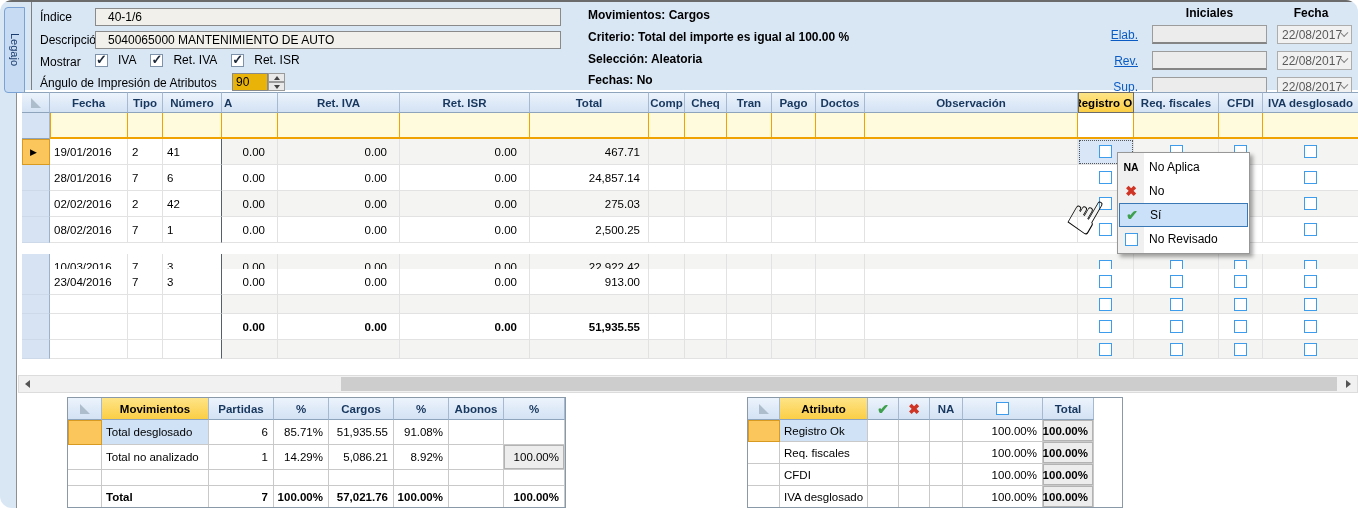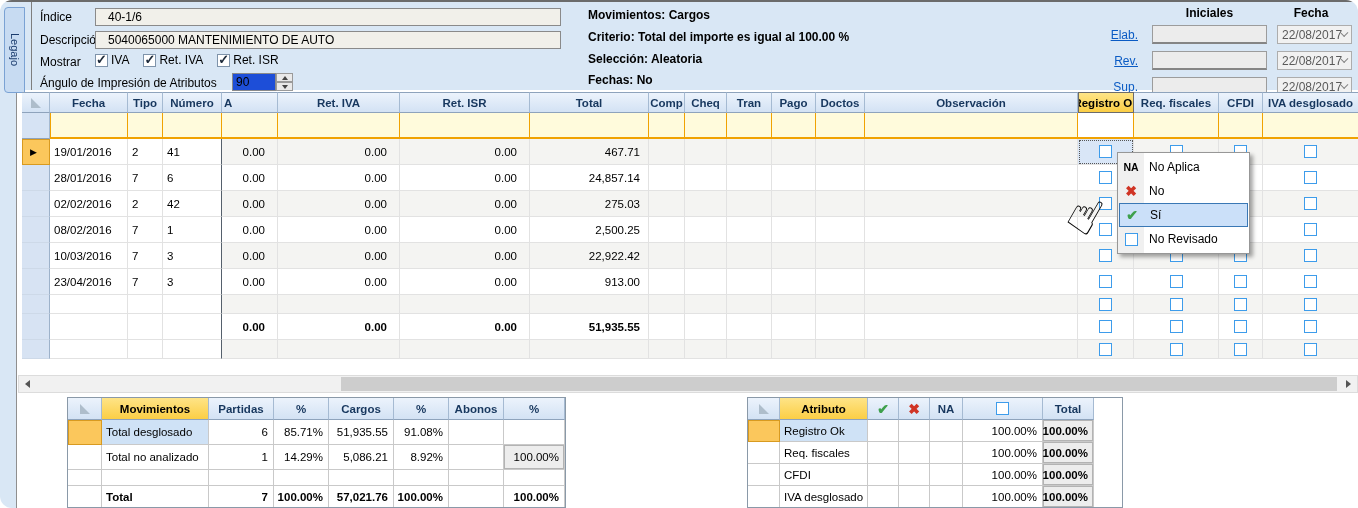--- a/index.html
+++ b/index.html
@@ -11,25 +11,25 @@
   .topedge{position:absolute;left:0;top:0;width:1358px;height:2px;background:#6b6b6b;}
   .topbar{position:absolute;left:0;top:2px;width:1358px;height:88px;background:#d9e7f5;}
   .leftstrip{position:absolute;left:0;top:90px;width:17px;height:418px;background:#d9e7f5;border-right:1px solid #8f8f8f;}
   .vline-top{position:absolute;left:31px;top:2px;width:1px;height:88px;background:#7e7e7e;}
   .legajo{position:absolute;left:4px;top:7px;width:21px;height:86px;background:#c7dbf2;border:1px solid #7aa2d4;
           border-radius:4px 0 0 4px;display:flex;align-items:center;justify-content:center;}
   .legajo span{writing-mode:vertical-rl;font-size:11px;color:#1b3c6e;}
   .flabel{position:absolute;color:#000;}
   .tb{position:absolute;background:#f1f0ea;border:1px solid #8a8a8a;padding:1px 12px;line-height:14px;overflow:hidden;white-space:nowrap;}
   .mgroups{position:absolute;display:flex;gap:14px;align-items:center;}
-  .mgroup{display:flex;align-items:center;gap:3px;}
+  .mgroup{display:flex;align-items:center;gap:10px;}
   .cbt{width:13px;height:13px;border:1px solid #7e93aa;background:#fff;position:relative;display:inline-block;}
   .cbt.checked::after{content:"✓";position:absolute;left:0;top:-2px;font-size:13px;line-height:14px;color:#1d2a3a;font-weight:bold;}
   .spin{position:absolute;display:flex;}
-  .spin .val{width:44px;height:18px;background:#1d4ed8;border:1px solid #8a8a8a;padding:1px 3px;line-height:14px;}
+  .spin .val{width:36px;height:18px;background:#eab308;border:1px solid #8a8a8a;padding:1px 3px;line-height:14px;}
   .spin .btns{width:17px;height:18px;display:flex;flex-direction:column;}
   .spin .sbtn{flex:1;background:#e9e9e9;border:1px solid #9a9a9a;display:flex;align-items:center;justify-content:center;}
   .tri-u{width:0;height:0;border-left:3px solid transparent;border-right:3px solid transparent;border-bottom:4px solid #444;}
   .tri-d{width:0;height:0;border-left:3px solid transparent;border-right:3px solid transparent;border-top:4px solid #444;}
   .crit{position:absolute;left:588px;font-weight:bold;}
   .so-head{position:absolute;font-weight:bold;text-align:center;}
   .so-link{position:absolute;width:44px;text-align:right;color:#0a5bc4;text-decoration:underline;cursor:pointer;}
   .so-input{position:absolute;width:115px;height:19px;background:#ececec;border:1px solid #9c9c9c;border-bottom:2px solid #858585;}
   .so-combo{position:absolute;width:75px;height:19px;background:#f1f1f1;border:1px solid #adadad;color:#5a5a5a;
             display:flex;align-items:center;padding:0 4px;justify-content:space-between;}
@@ -325,21 +325,21 @@
         <span class="cb"></span>
       </div>
     <div class="gc ccf st cbc">
         <span class="cb"></span>
       </div>
     <div class="gc cid st cbc">
         <span class="cb"></span>
       </div>
   </div>
 
-  <div class="grow stripe" style="top:243px;height:26px">
+  <div class="grow stripe" style="top:254px;height:26px">
     <div class="gc rsel cs"></div>
     <div class="gc cf lpad">10/03/2016</div>
     <div class="gc ct lpad">7</div>
     <div class="gc cn lpad fe">3</div>
     <div class="gc ci st num">0.00</div>
     <div class="gc cri st num">0.00</div>
     <div class="gc crs st num">0.00</div>
     <div class="gc cto st numt">22,922.42</div>
     <div class="gc cc1 st"></div>
     <div class="gc cc2 st"></div>

